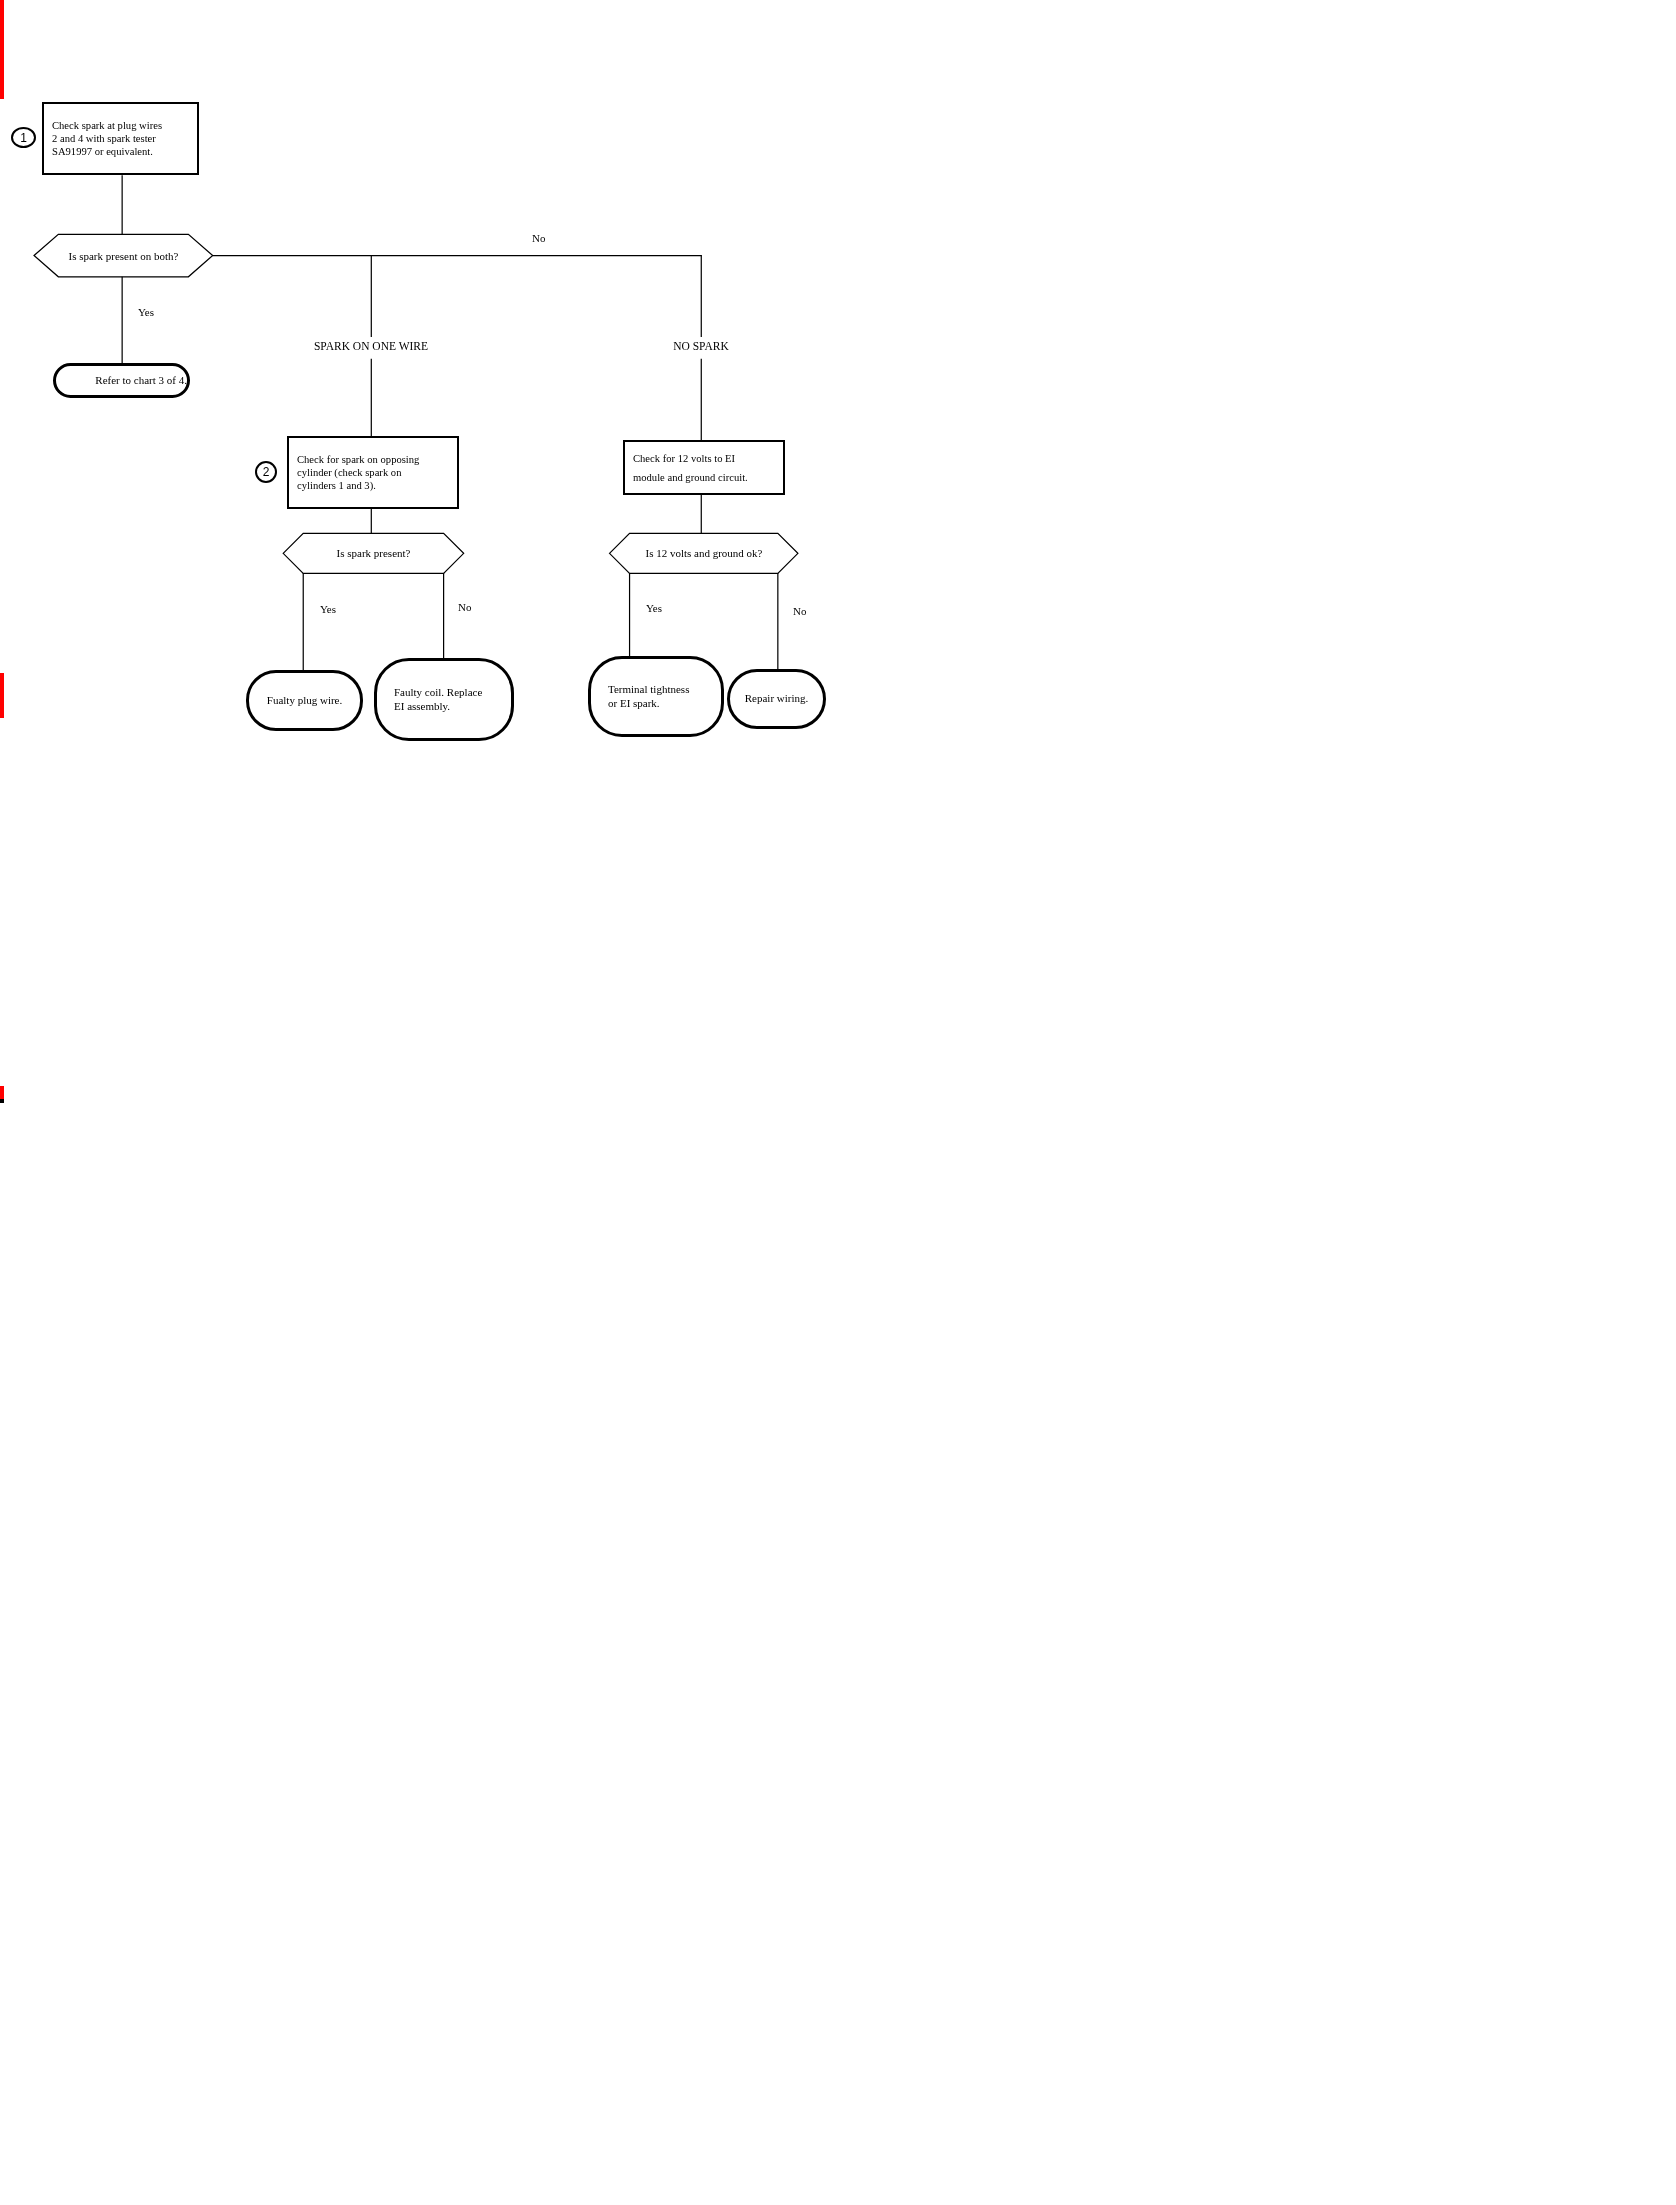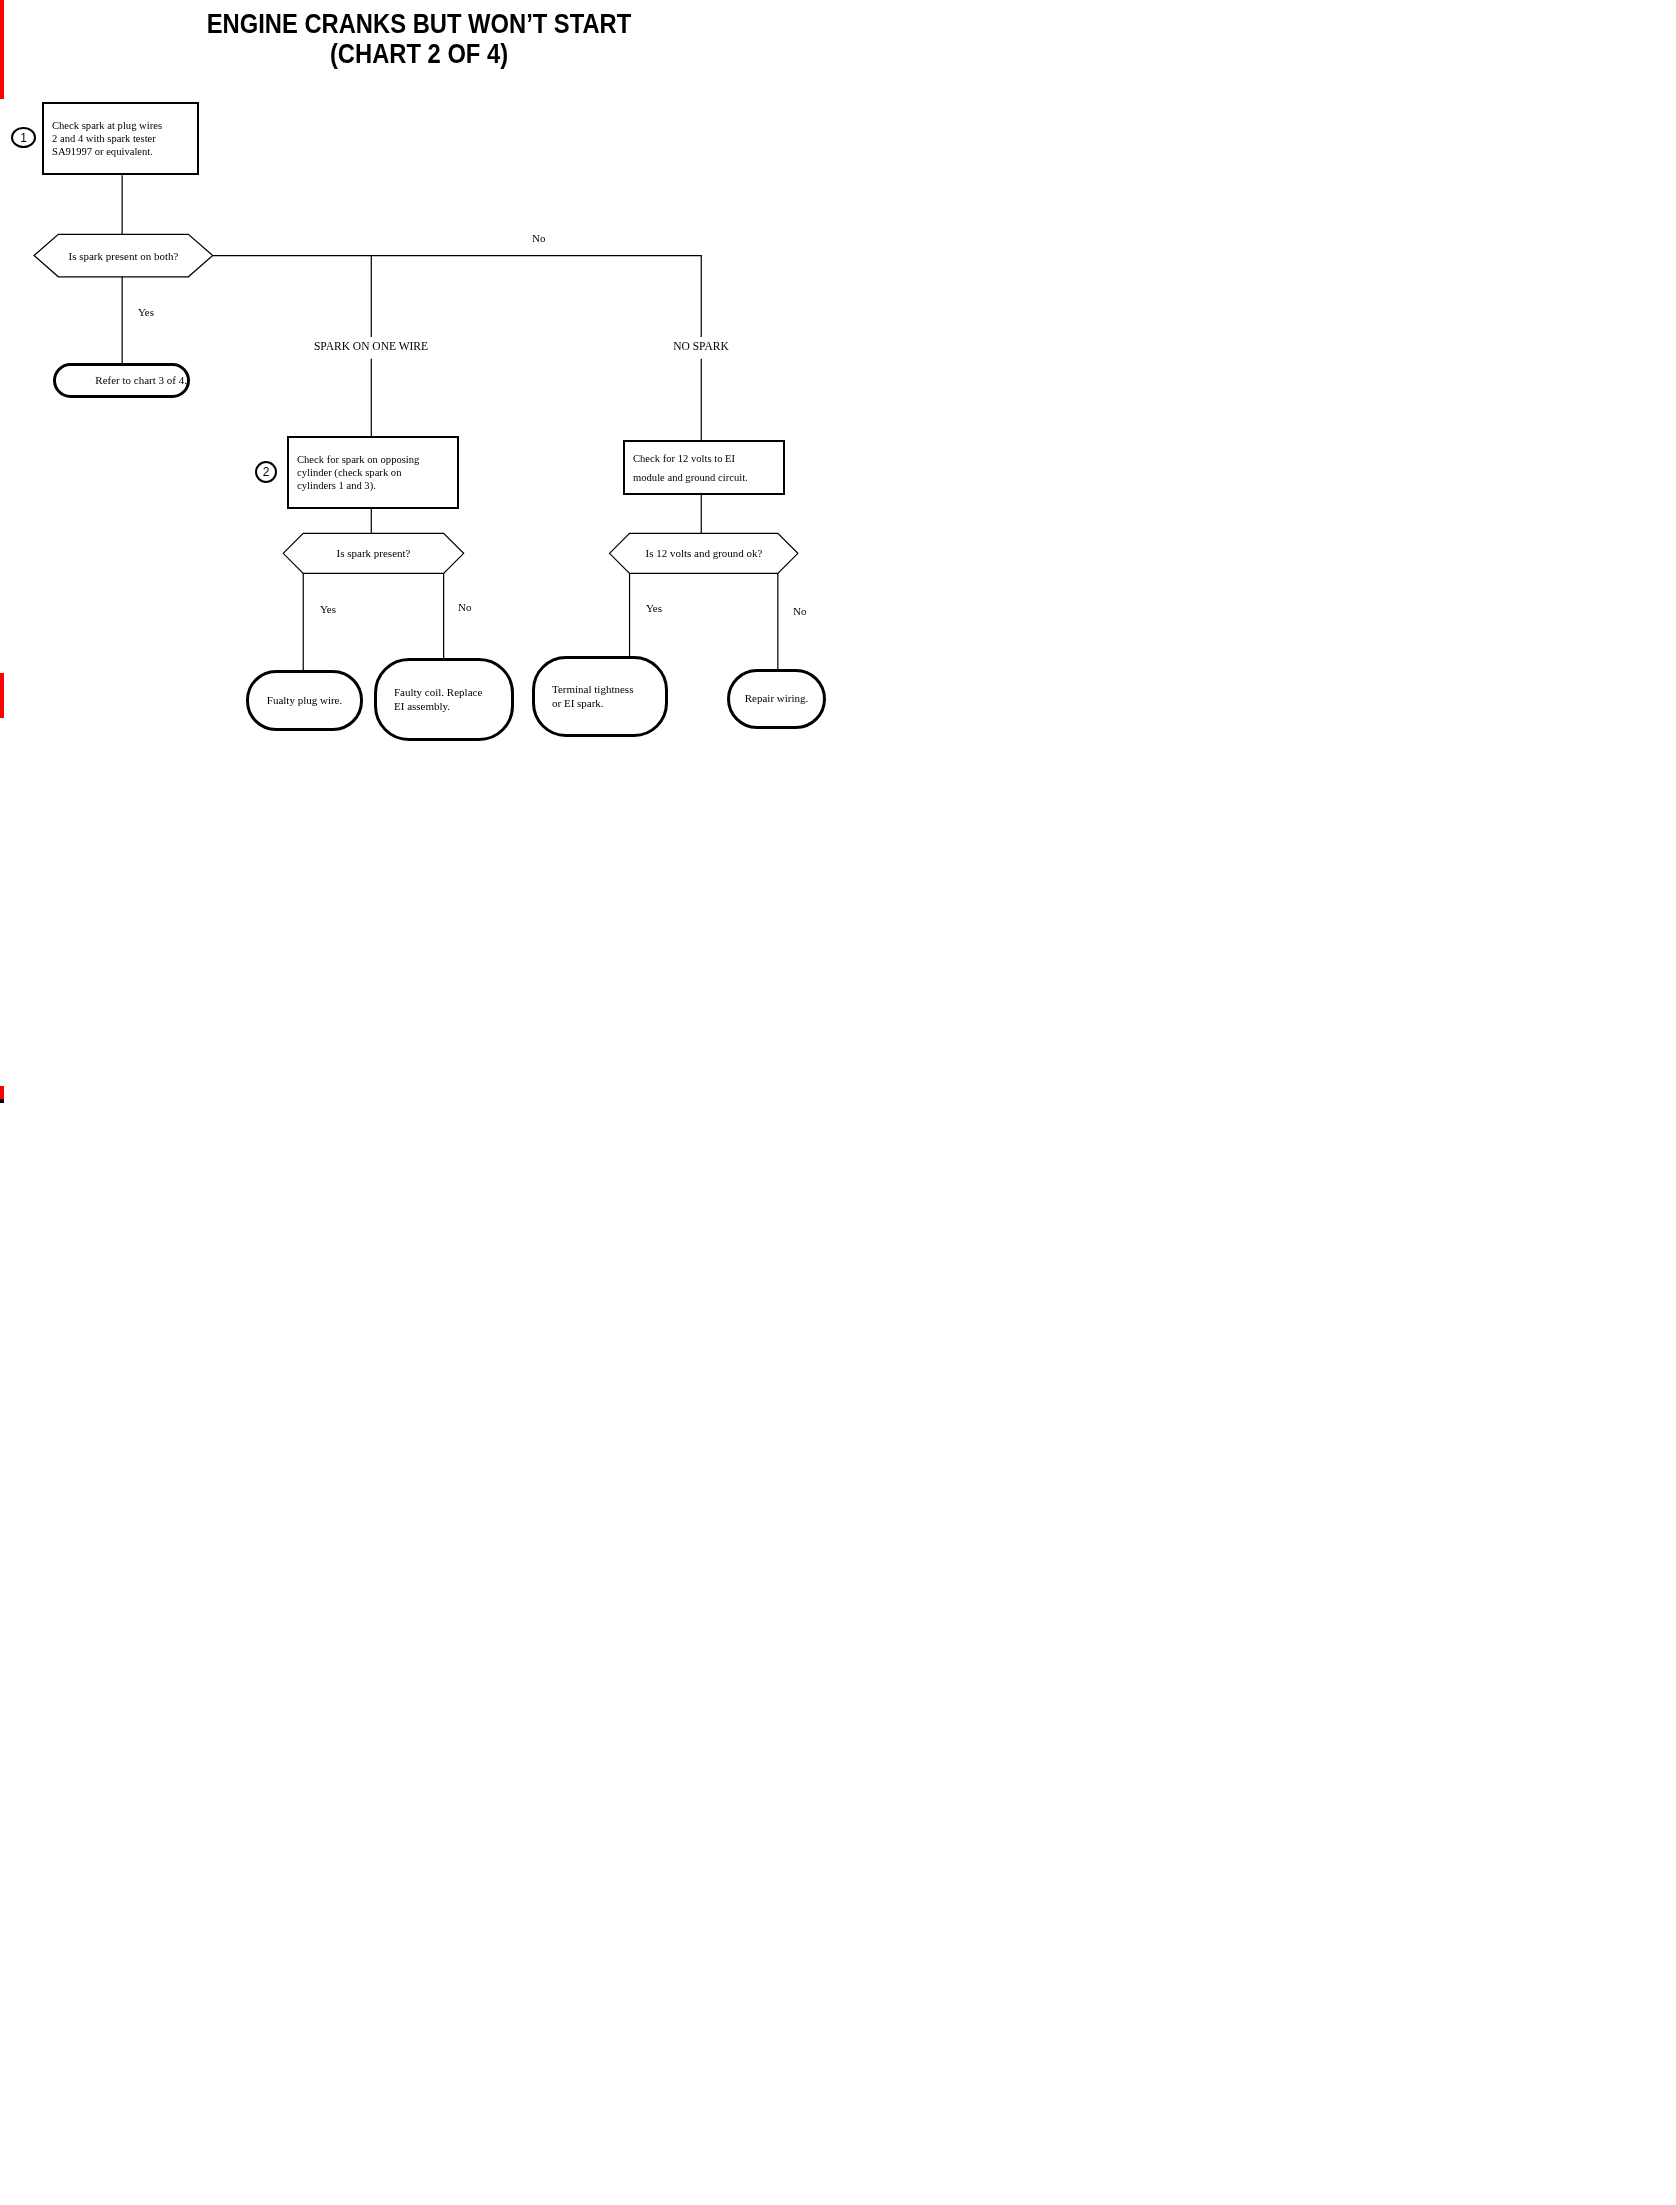--- a/index.html
+++ b/index.html
@@ -138,24 +138,20 @@
     <line x1="730" y1="941" x2="730" y2="1086" stroke="#000" stroke-width="2"></line>
 
     <line x1="1036" y1="941" x2="1036" y2="1083" stroke="#000" stroke-width="2"></line>
     <line x1="1280" y1="941" x2="1280" y2="1103" stroke="#000" stroke-width="2"></line>
 
     <polygon points="56,420 96,385 310,385 350,420 310,455 96,455" fill="#fff" stroke="#000" stroke-width="2"></polygon>
     <polygon points="466,910 499,877 730,877 763,910 730,943 499,943" fill="#fff" stroke="#000" stroke-width="2"></polygon>
     <polygon points="1003,910 1036,877 1280,877 1313,910 1280,943 1036,943" fill="#fff" stroke="#000" stroke-width="2"></polygon>
   </svg>
 
-  <div class="title-wrap">
-    <div class="title-line">ENGINE CRANKS BUT WON’T START</div>
-    <div class="title-line">(CHART 2 OF 4)</div>
-  </div>
 
   <div class="step-circle" style="left:11px; top:127px; width:25px; height:21px;">
     <span>1</span>
   </div>
 
   <div class="pbox" style="left:42px; top:102px; width:157px; height:73px;">
     <div class="tline">Check spark at plug wires</div>
     <div class="tline">2 and 4 with spark tester</div>
     <div class="tline">SA91997 or equivalent.</div>
   </div>
@@ -198,21 +194,21 @@
 
   <div class="pill center-text" style="left:246px; top:670px; width:117px; height:61px; border:3.3px solid #000; border-radius:30px;">
     <div class="tline">Fualty plug wire.</div>
   </div>
 
   <div class="pill" style="left:374px; top:658px; width:140px; height:83px; border:3.6px solid #000; border-radius:35px; padding-left:17px;">
     <div class="tline">Faulty coil. Replace</div>
     <div class="tline">EI assembly.</div>
   </div>
 
-  <div class="pill" style="left:532px; top:656px; width:136px; height:81px; border:3.6px solid #000; border-radius:34px; padding-left:17px;">
+  <div class="pill" style="left:588px; top:656px; width:136px; height:81px; border:3.6px solid #000; border-radius:34px; padding-left:17px;">
     <div class="tline">Terminal tightness</div>
     <div class="tline">or EI spark.</div>
   </div>
 
   <div class="pill center-text" style="left:727px; top:669px; width:99px; height:60px; border:3.3px solid #000; border-radius:30px;">
     <div class="tline">Repair wiring.</div>
   </div>
 
   <div class="artifact" style="left:0; top:0; width:3.6px; height:99px; background:#ff0000;"></div>
   <div class="artifact" style="left:0; top:673px; width:3.6px; height:45px; background:#ff0000;"></div>

